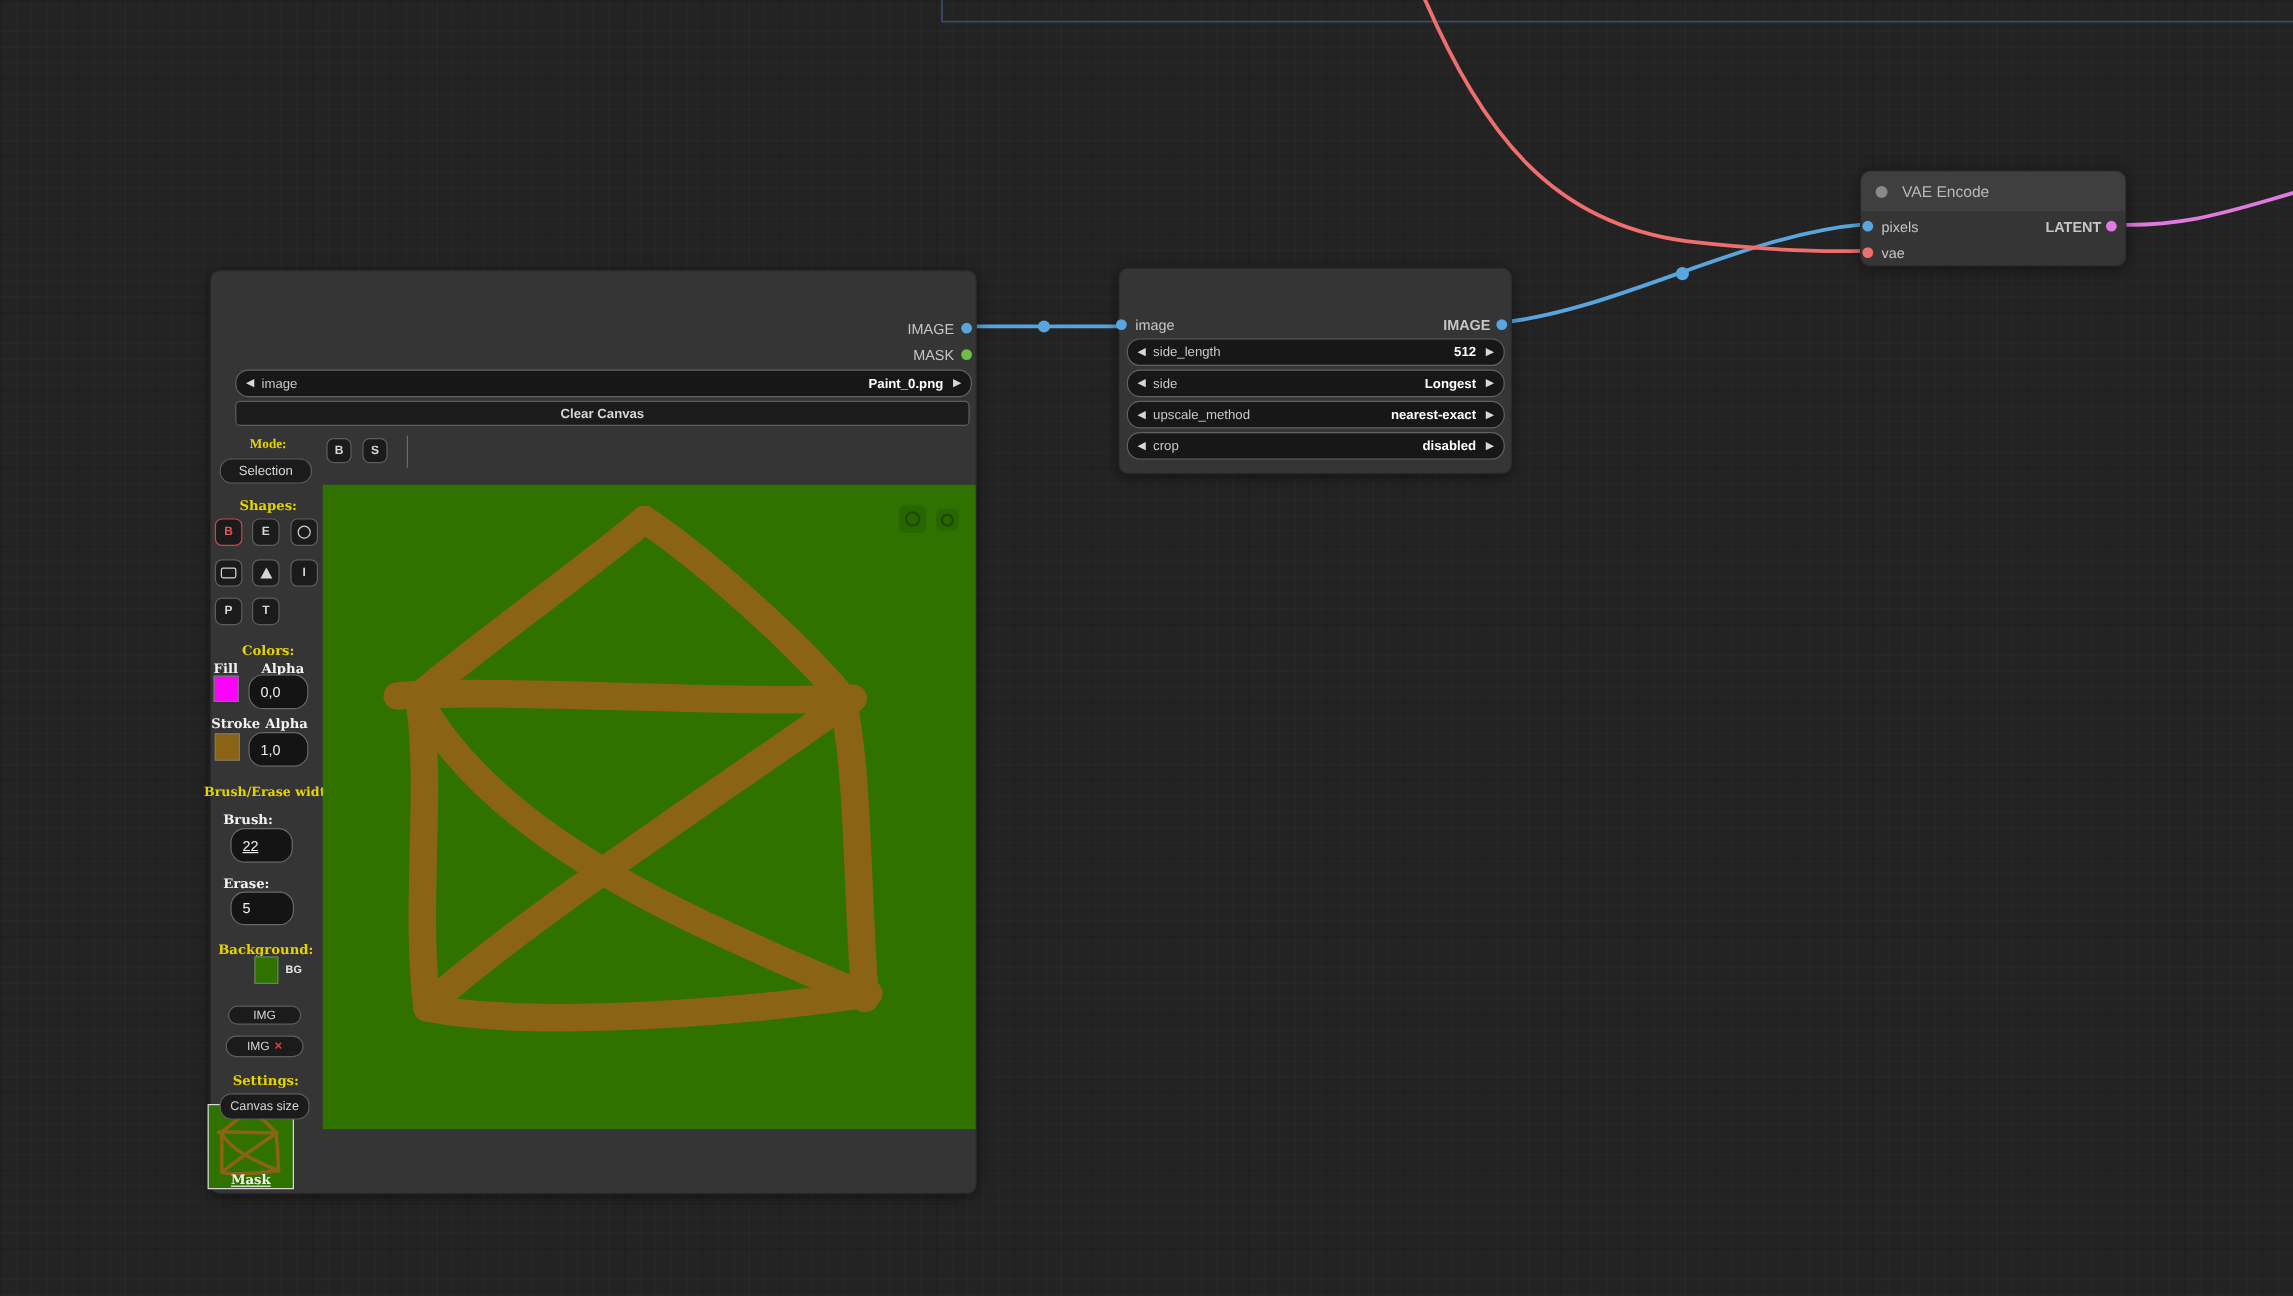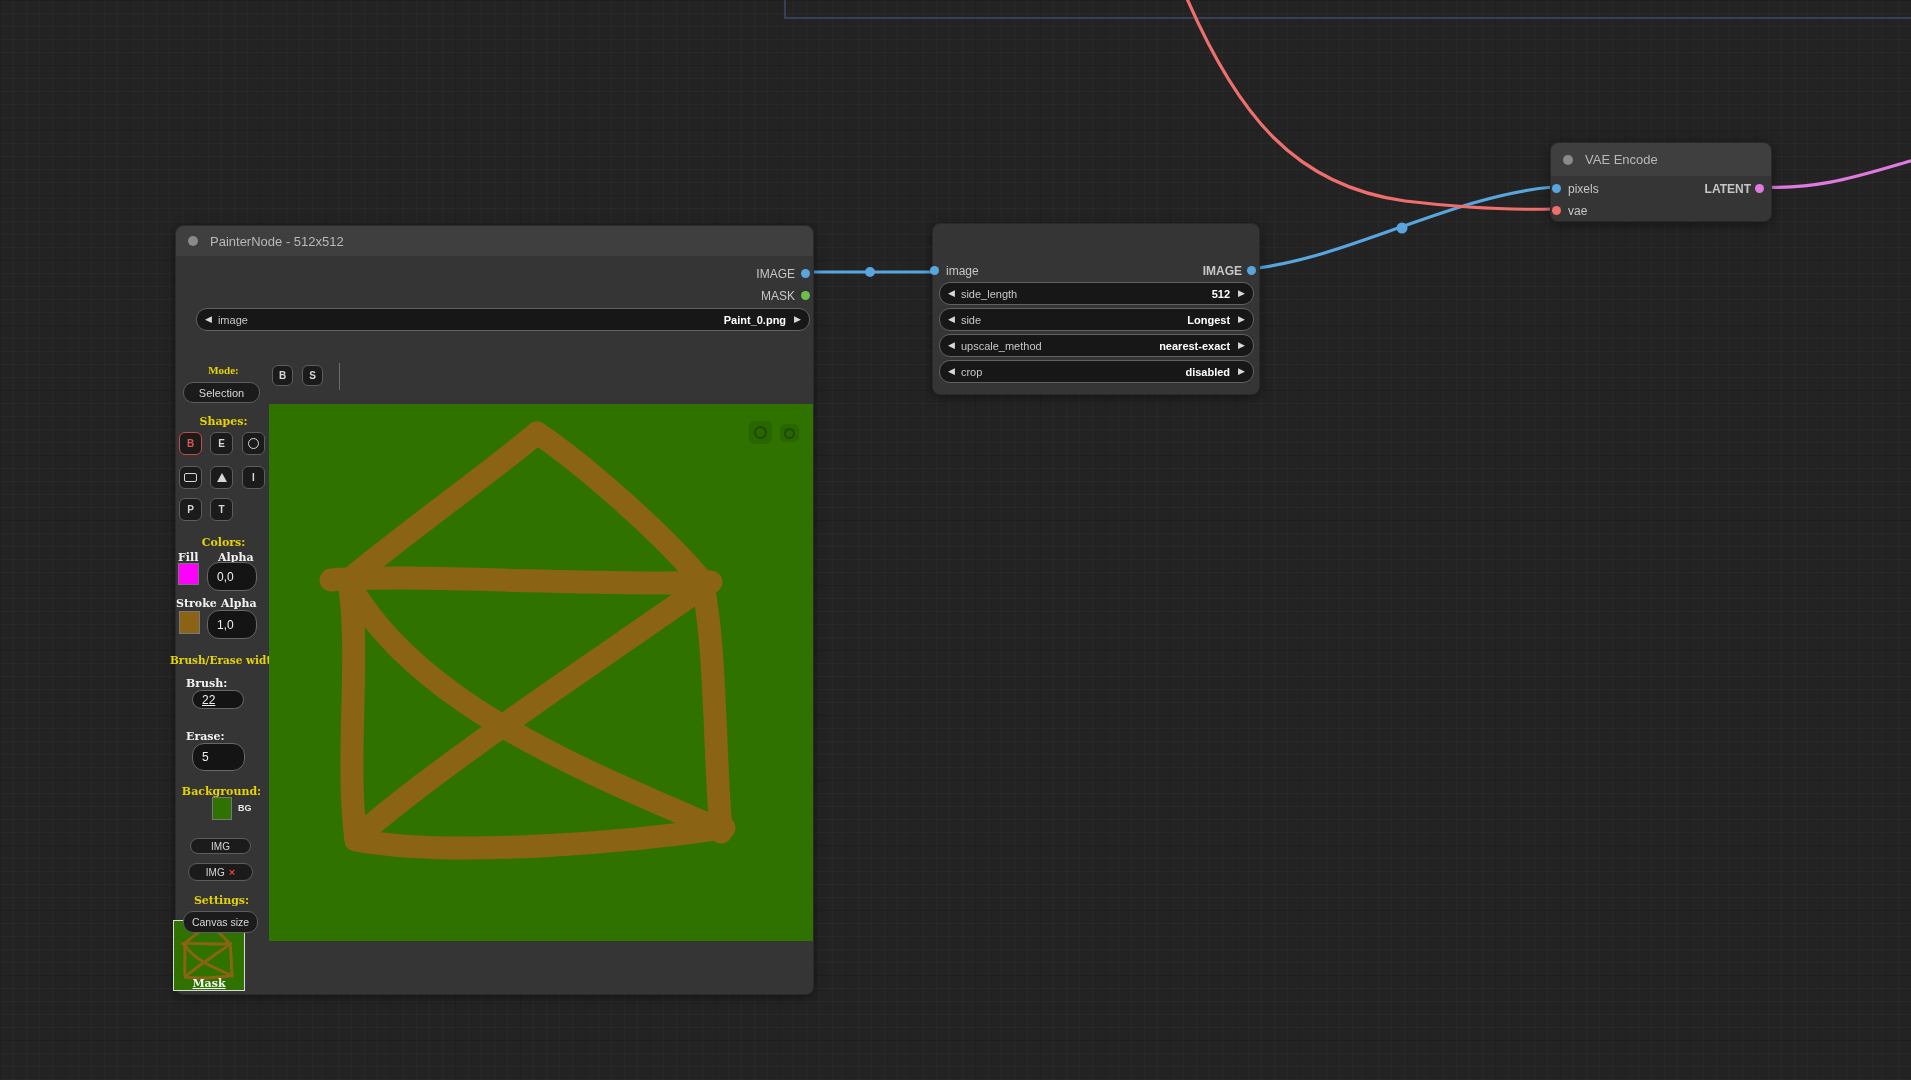--- a/index.html
+++ b/index.html
@@ -110,37 +110,34 @@
 
   <path d="M1250,269 C1350,258 1450,196 1553,187" stroke="#58a6dd" stroke-width="3.2" fill="none"></path>
   <circle cx="1402" cy="228" r="5.5" fill="#58a6dd"></circle>
 
   <path d="M1185,-6 C1237,115 1295,186 1405,201 C1465,208 1517,210 1553,209" stroke="#ef6e6e" stroke-width="3.2" fill="none"></path>
 
   <path d="M1759,187 C1822,190 1864,174 1914,160" stroke="#e07ae0" stroke-width="3.2" fill="none"></path>
 </svg>
 
 <div class="node" style="left:175px;top:225px;width:637px;height:768px;">
-  <div class="node-title">
-    <span class="title-dot"></span>
-    <span class="title-text">PainterNode - 512x512</span>
-  </div>
 
   <span class="slot-label" style="right:18px;top:41px;">IMAGE</span>
   <span class="port blue" style="right:3px;top:43px;"></span>
   <span class="slot-label" style="right:18px;top:63px;">MASK</span>
   <span class="port green" style="right:3px;top:65px;"></span>
 
   <div class="pill" style="left:20px;top:82px;width:612px;height:21px;">
     <span class="arrow la">◀</span>
     <span class="wname">image</span>
     <span class="wval">Paint_0.png</span>
     <span class="arrow ra">▶</span>
   </div>
 
+  <div class="btn" style="left:20px;top:108px;width:612px;height:21px;border-radius:4px;font-weight:bold;">Clear Canvas</div>
 
   <div class="ylabel" style="left:10px;top:138px;width:75px;font-family:Liberation Serif, serif;">Mode:</div>
   <div class="btn sq" style="left:96px;top:139px;width:21px;height:21px;">B</div>
   <div class="btn sq" style="left:126px;top:139px;width:21px;height:21px;">S</div>
   <div class="divider" style="left:163px;top:137px;height:27px;"></div>
   <div class="btn" style="left:7px;top:156px;width:77px;height:21px;">Selection</div>
 
   <div class="ylabel" style="left:10px;top:189px;width:75px;">Shapes:</div>
   <div class="btn sq active-red" style="left:3px;top:206px;width:23px;height:23px;">B</div>
   <div class="btn sq" style="left:34px;top:206px;width:23px;height:23px;">E</div>
@@ -162,21 +159,21 @@
   <div class="wlabel" style="left:42px;top:325px;width:42px;">Alpha</div>
   <div class="swatch" style="left:2px;top:337px;width:21px;height:22px;background:#ff00ff;"></div>
   <input class="num-input" style="left: 31px; top: 336px; width: 50px; height: 29px;" value="0,0">
   <div class="wlabel" style="left:0px;top:371px;width:36px;">Stroke</div>
   <div class="wlabel" style="left:45px;top:371px;width:42px;">Alpha</div>
   <div class="swatch" style="left:3px;top:385px;width:21px;height:23px;background:#8a6414;"></div>
   <input class="num-input" style="left: 31px; top: 384px; width: 50px; height: 29px;" value="1,0">
 
   <div class="ylabel" style="left:-6px;top:428px;width:102px;font-size:10.5px;">Brush/Erase width:</div>
   <div class="wlabel" style="left:10px;top:451px;width:70px;">Brush:</div>
-  <input class="num-input" style="left: 16px; top: 464px; width: 52px; height: 19px; text-decoration: underline;" value="22">
+  <input class="num-input" style="left: 16px; top: 464px; width: 52px; height: 29px; text-decoration: underline;" value="22">
   <div class="wlabel" style="left:10px;top:504px;width:70px;">Erase:</div>
   <input class="num-input" style="left: 16px; top: 517px; width: 53px; height: 28px;" value="5">
 
   <div class="ylabel" style="left:-2px;top:559px;width:95px;">Background:</div>
   <div class="swatch" style="left:36px;top:571px;width:20px;height:23px;background:#2f7200;"></div>
   <span class="abs" style="left:62px;top:577px;color:#e8e8e8;font-size:9px;font-weight:bold;">BG</span>
 
   <div class="btn" style="left:14px;top:612px;width:61px;height:16px;font-size:10px;">IMG</div>
   <div class="btn" style="left:12px;top:637px;width:65px;height:18px;font-size:10px;">
     <span>IMG</span>

